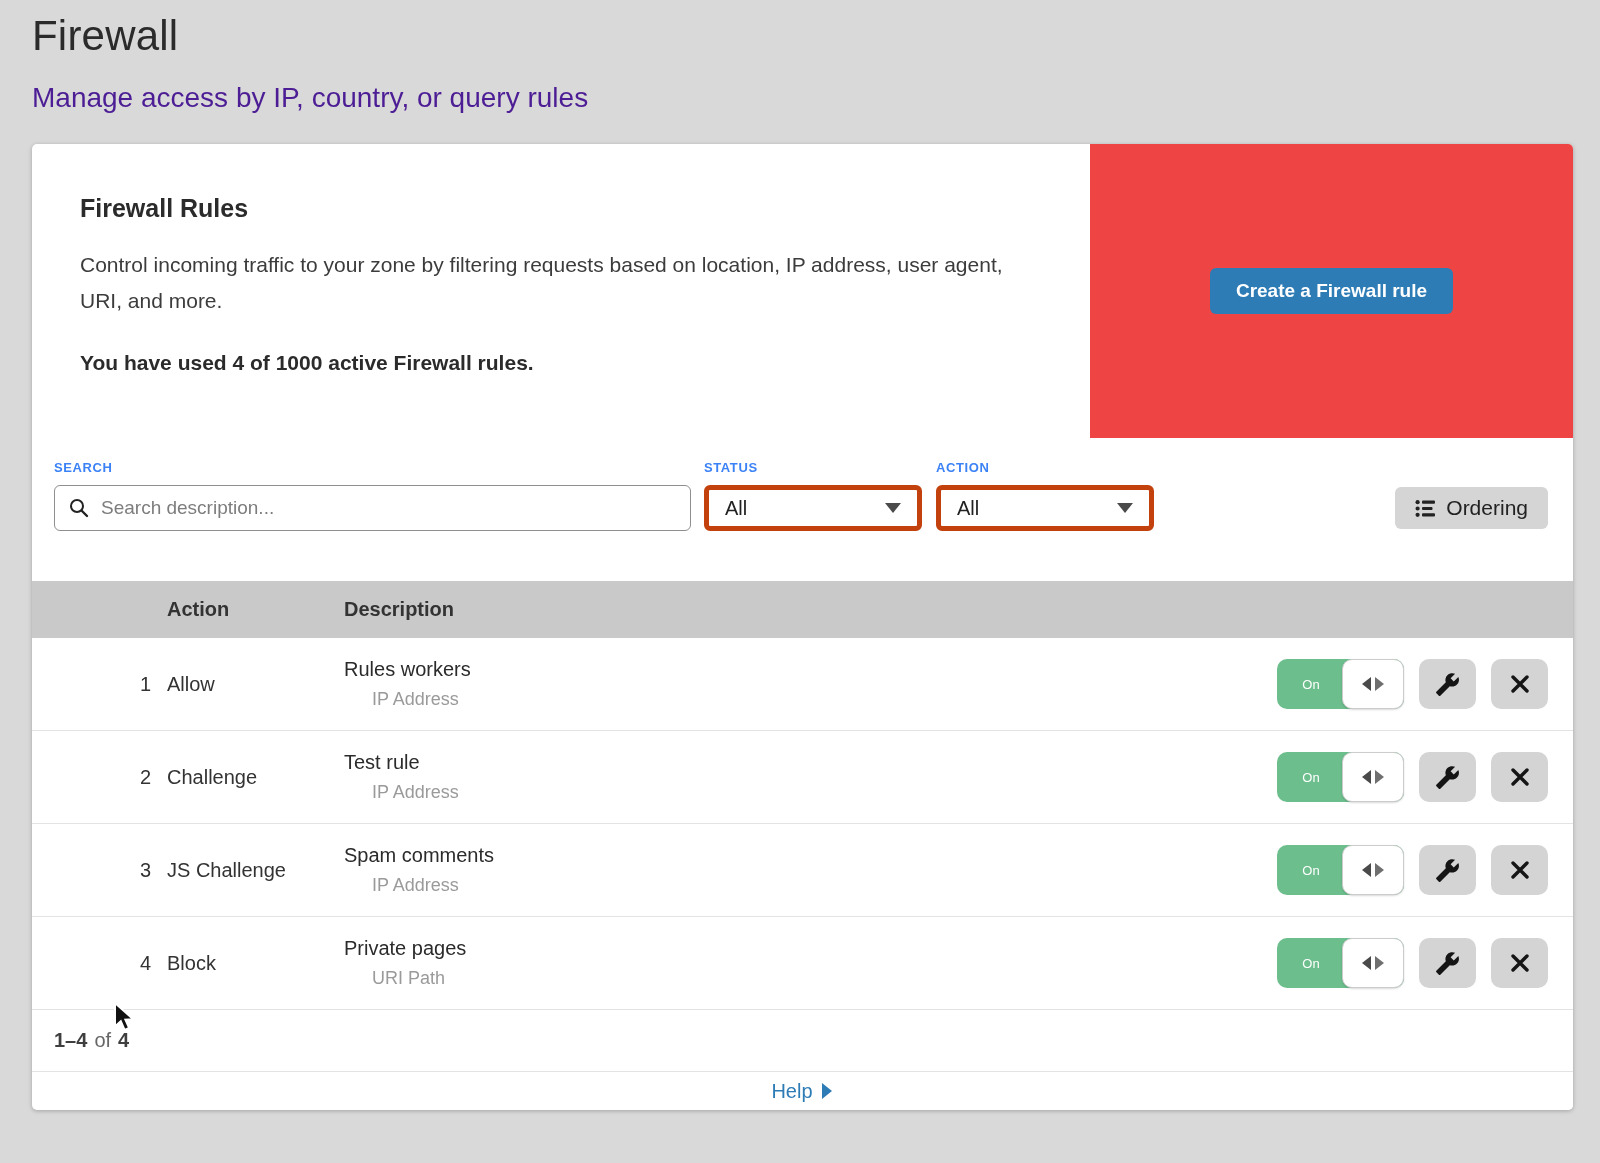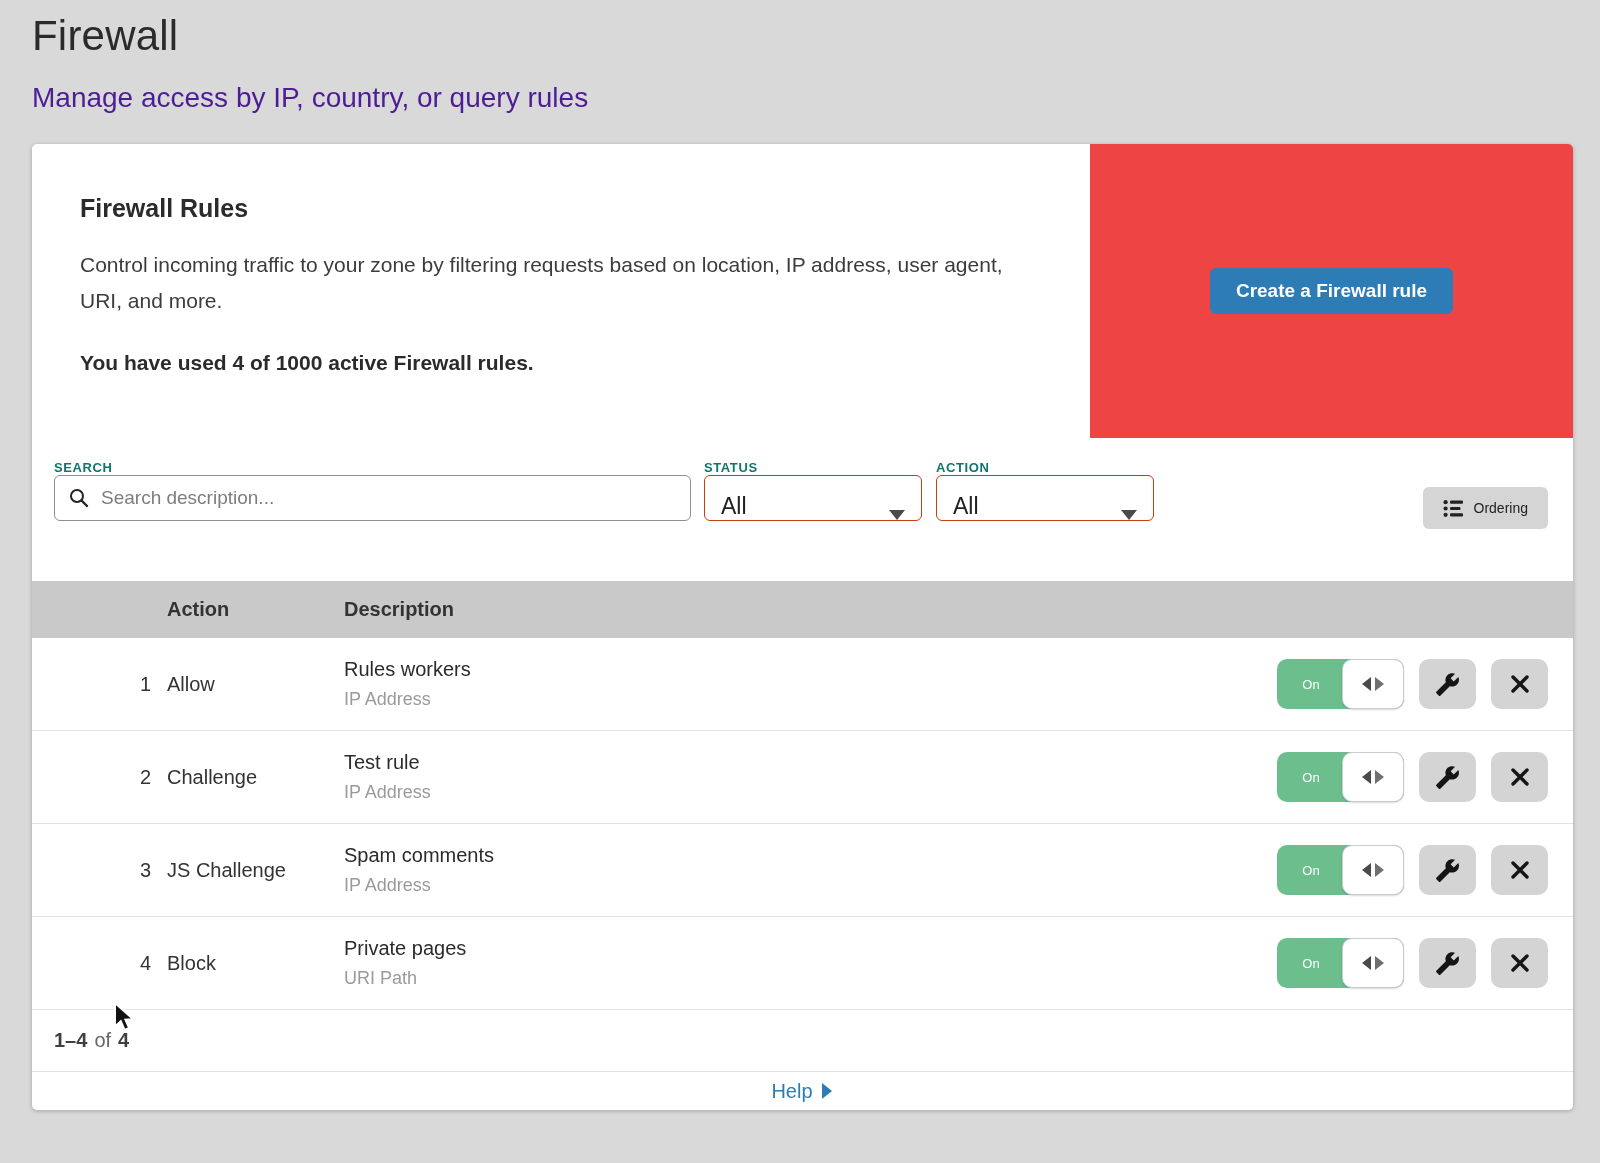--- a/index.html
+++ b/index.html
@@ -32,50 +32,50 @@
   .intro .usage { margin-top:32px; font-size:21px; font-weight:700; color:#2b2b2b; }
   .create-panel { width:483px; background:#ef4444; display:flex; align-items:center; justify-content:center; }
   .btn-primary {
     background:#2e7cb6; color:#fff; border:none; border-radius:6px;
     font-size:19px; font-weight:700; padding:12px 26px; cursor:pointer;
     font-family:inherit;
   }
 
   
   .filters { display:flex; align-items:flex-start; padding:22px 25px 0 22px; height:143px; }
-  .filter label { display:block; font-size:13px; font-weight:700; color:#0f766e; letter-spacing:.6px; }
+  .filter label { display:block; font-size:13px; font-weight:700; color:#3b82f6; letter-spacing:.6px; margin-bottom:10px; }
   .input-wrap { position:relative; width:637px; height:46px; }
   .input-wrap input {
     width:100%; height:100%; border:1px solid #8f8f8f; border-radius:6px;
     padding:0 14px 0 46px; font-size:19px; color:#222; font-family:inherit; background:#fff;
   }
   .input-wrap input::placeholder { color:#7d7d7d; }
   .search-glyph { position:absolute; left:14px; top:12px; width:22px; height:22px; }
   .f-status { margin-left:13px; }
   .f-action { margin-left:14px; }
   .select {
-    width:218px; height:46px; border:1px solid #c2410c; border-radius:6px; background:#fff;
-    display:flex; align-items:flex-end; justify-content:space-between; padding:0 16px;
-    font-size:23px; color:#222; cursor:pointer;
+    width:218px; height:46px; border:5px solid #c2410c; border-radius:6px; background:#fff;
+    display:flex; align-items:center; justify-content:space-between; padding:0 16px;
+    font-size:20px; color:#222; cursor:pointer;
   }
   .caret { width:0; height:0; border-left:8px solid transparent; border-right:8px solid transparent; border-top:10px solid #4a4a4a; }
   .btn-ordering {
     margin-left:auto; margin-top:27px; height:42px; padding:0 20px;
     background:#d5d5d5; border:none; border-radius:6px; cursor:pointer;
-    display:flex; align-items:center; gap:10px; font-size:14px; color:#222; font-family:inherit;
+    display:flex; align-items:center; gap:10px; font-size:21px; color:#222; font-family:inherit;
   }
 
   
   .thead, .trow { display:grid; grid-template-columns:135px 177px 1fr 296px; align-items:center; }
   .thead { height:57px; background:#c9c9c9; font-size:20px; font-weight:700; color:#333; }
   .trow { height:93px; border-bottom:1px solid #e3e3e3; background:#fff; }
   .col-num { text-align:right; padding-right:16px; font-size:20px; color:#333; }
   .col-action { font-size:20px; color:#333; }
   .d-title { font-size:20px; color:#2b2b2b; }
-  .d-sub { font-size:18px; color:#9a9a9a; margin-top:8px; }
+  .d-sub { font-size:18px; color:#9a9a9a; margin-top:8px;margin-left:28px; }
   .col-controls { display:flex; align-items:center; justify-content:flex-end; padding-right:25px; }
 
   .toggle {
     position:relative; display:flex; width:128px; height:50px;
     background:#6cbe8c; border-radius:10px; cursor:pointer;
   }
   .t-on { width:68px; display:flex; align-items:center; justify-content:center; color:#fff; font-size:13px; }
   .t-knob {
     position:absolute; right:0; top:0; width:62px; height:50px;
     background:#fff; border:1px solid #cccccc; border-radius:10px;

